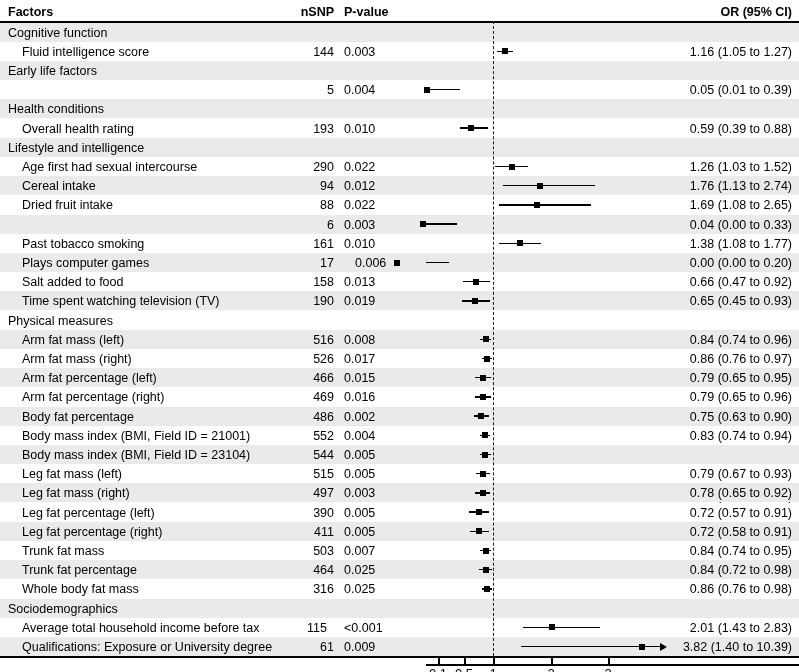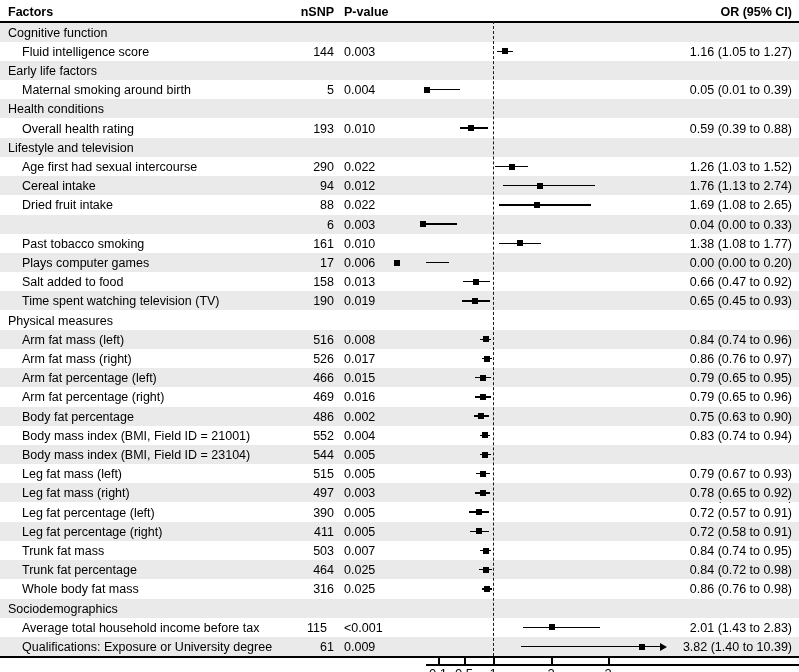--- a/index.html
+++ b/index.html
@@ -114,37 +114,36 @@
     <div class="row-band band-plain" style="top: 41.7px; height: 19.2px;"></div>
     <div class="cell c-factor-item" style="top: 44.7px;">Fluid intelligence score</div>
     <div class="cell c-nsnp" style="top: 44.7px;">144</div>
     <div class="cell c-pval" style="top: 44.7px;">0.003</div>
     <div class="cell c-or" style="top: 44.7px;">1.16 (1.05 to 1.27)</div>
     <div class="ci-line" style="left: 497.083px; width: 15.9175px; top: 50.6px;"></div>
     <div class="point" style="left: 505.419px; top: 51.3px;"></div>
     <div class="row-band band-shade" style="top: 60.9px; height: 19.2px;"></div>
     <div class="cell c-factor-group" style="top: 63.9px;">Early life factors</div>
     <div class="row-band band-plain" style="top: 80.1px; height: 19.2px;"></div>
-    <div class="cell c-factor-item" style="top: 83.1px;">Maternal smoking around birth</div>
     <div class="cell c-nsnp" style="top: 83.1px;">5</div>
     <div class="cell c-pval" style="top: 83.1px;">0.004</div>
     <div class="cell c-or" style="top: 83.1px;">0.05 (0.01 to 0.39)</div>
     <div class="ci-line" style="left: 426px; width: 33.9862px; top: 89px;"></div>
     <div class="point" style="left: 426.802px; top: 89.7px;"></div>
     <div class="row-band band-shade" style="top: 99.3px; height: 19.2px;"></div>
     <div class="cell c-factor-group" style="top: 102.3px;">Health conditions</div>
     <div class="row-band band-plain" style="top: 118.5px; height: 19.2px;"></div>
     <div class="cell c-factor-item" style="top: 121.5px;">Overall health rating</div>
     <div class="cell c-nsnp" style="top: 121.5px;">193</div>
     <div class="cell c-pval" style="top: 121.5px;">0.010</div>
     <div class="cell c-or" style="top: 121.5px;">0.59 (0.39 to 0.88)</div>
     <div class="ci-line" style="left: 459.986px; width: 27.6655px; top: 127.4px;"></div>
     <div class="point" style="left: 470.925px; top: 128.1px;"></div>
     <div class="row-band band-shade" style="top: 137.7px; height: 19.2px;"></div>
-    <div class="cell c-factor-group" style="top: 140.7px;">Lifestyle and television</div>
+    <div class="cell c-factor-group" style="top: 140.7px;">Lifestyle and intelligence</div>
     <div class="row-band band-plain" style="top: 156.9px; height: 19.2px;"></div>
     <div class="cell c-factor-item" style="top: 159.9px;">Age first had sexual intercourse</div>
     <div class="cell c-nsnp" style="top: 159.9px;">290</div>
     <div class="cell c-pval" style="top: 159.9px;">0.022</div>
     <div class="cell c-or" style="top: 159.9px;">1.26 (1.03 to 1.52)</div>
     <div class="ci-line" style="left: 495.473px; width: 32.5628px; top: 165.8px;"></div>
     <div class="point" style="left: 512.339px; top: 166.5px;"></div>
     <div class="row-band band-shade" style="top: 176.1px; height: 19.2px;"></div>
     <div class="cell c-factor-item" style="top: 179.1px;">Cereal intake</div>
     <div class="cell c-nsnp" style="top: 179.1px;">94</div>
@@ -168,21 +167,21 @@
     <div class="row-band band-plain" style="top: 233.7px; height: 19.2px;"></div>
     <div class="cell c-factor-item" style="top: 236.7px;">Past tobacco smoking</div>
     <div class="cell c-nsnp" style="top: 236.7px;">161</div>
     <div class="cell c-pval" style="top: 236.7px;">0.010</div>
     <div class="cell c-or" style="top: 236.7px;">1.38 (1.08 to 1.77)</div>
     <div class="ci-line" style="left: 499.44px; width: 41.3376px; top: 242.6px;"></div>
     <div class="point" style="left: 519.951px; top: 243.3px;"></div>
     <div class="row-band band-shade" style="top: 252.9px; height: 19.2px;"></div>
     <div class="cell c-factor-item" style="top: 255.9px;">Plays computer games</div>
     <div class="cell c-nsnp" style="top: 255.9px;">17</div>
-    <div class="cell c-pval" style="top: 255.9px;">0.006</div>
+    <div class="cell c-pval" style="top: 255.9px; margin-left: 11px;">0.006</div>
     <div class="cell c-or" style="top: 255.9px;">0.00 (0.00 to 0.20)</div>
     <div class="ci-line" style="left: 426px; width: 23.1976px; top: 261.8px;"></div>
     <div class="point" style="left: 397.198px; top: 262.5px;"></div>
     <div class="row-band band-plain" style="top: 272.1px; height: 19.2px;"></div>
     <div class="cell c-factor-item" style="top: 275.1px;">Salt added to food</div>
     <div class="cell c-nsnp" style="top: 275.1px;">158</div>
     <div class="cell c-pval" style="top: 275.1px;">0.013</div>
     <div class="cell c-or" style="top: 275.1px;">0.66 (0.47 to 0.92)</div>
     <div class="ci-line" style="left: 463px; width: 26.511px; top: 281px;"></div>
     <div class="point" style="left: 475.616px; top: 281.7px;"></div>

